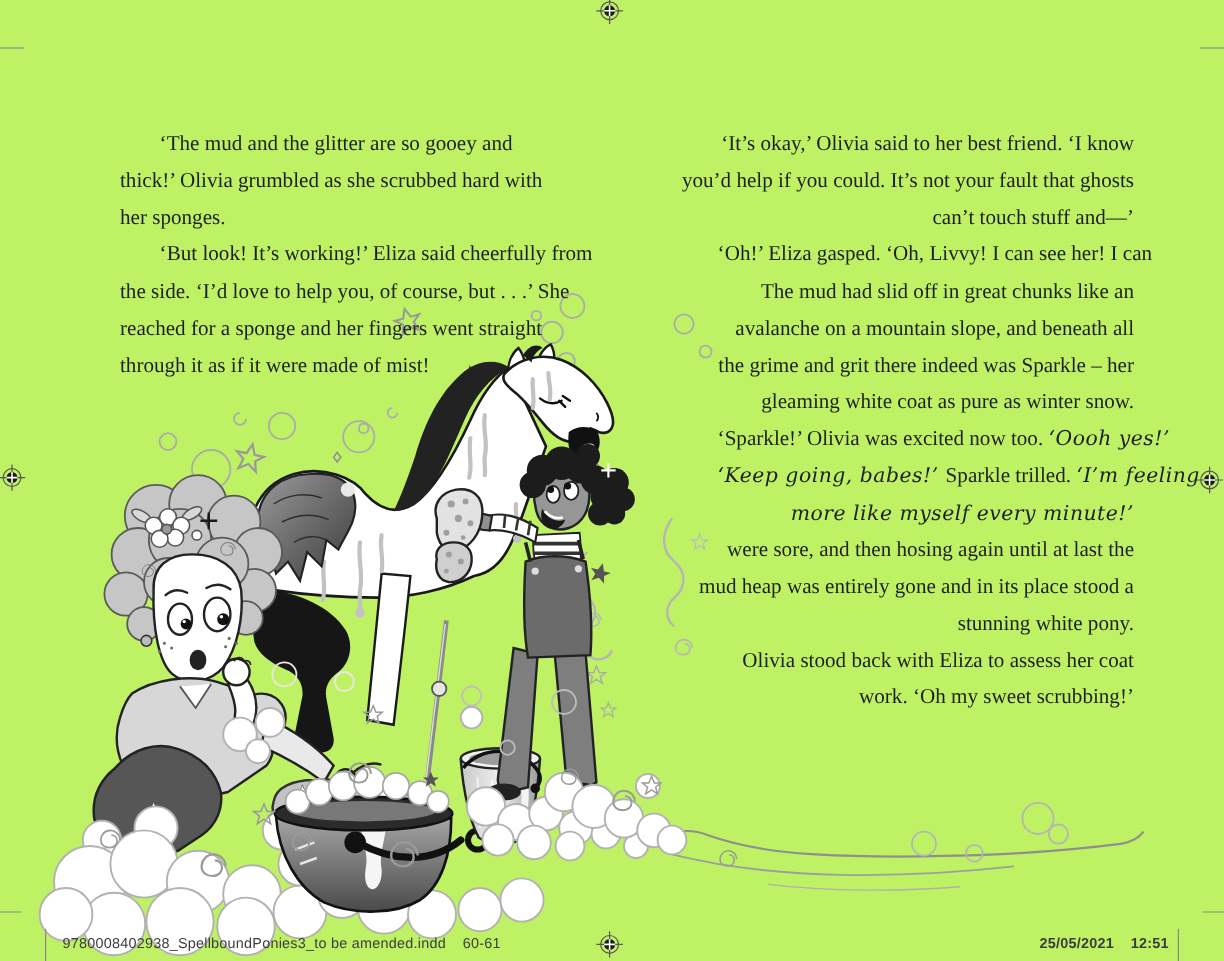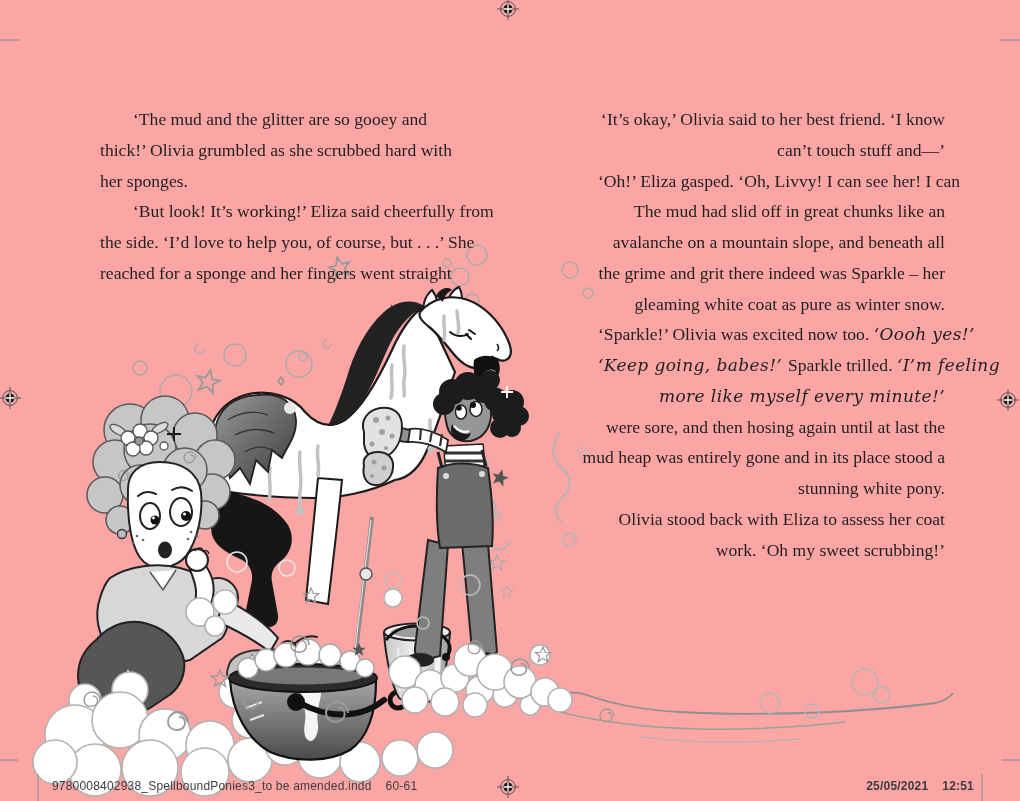--- a/index.html
+++ b/index.html
@@ -1,16 +1,16 @@
 <!DOCTYPE html>
 <html><head>
 <meta charset="utf-8">
 <style>
   html,body{margin:0;padding:0;background:#e8e8e8;}
-  .page{position:relative;width:1020px;height:801px;background:#fca5a5;overflow:hidden;
+  .page{position:relative;width:1020px;height:801px;background:#bef264;overflow:hidden;
         font-family:"Liberation Serif",serif;}
   .art{position:absolute;left:0;top:0;z-index:0;pointer-events:none;}
   .textcol{position:absolute;top:104px;z-index:2;color:#1f1f1f;font-size:17.6px;}
   .textcol.left{left:100px;width:370px;}
   .textcol.right{left:565px;width:380px;text-align:right;}
   .line{height:30.75px;line-height:30.75px;white-space:pre;}
   .line.indent{padding-left:33px;}
   .seg.body{font-family:"Liberation Serif",serif;}
   .seg.fancy{font-family:"DejaVu Serif",serif;font-style:italic;font-size:17px;letter-spacing:0.4px;}
   .footer{position:absolute;z-index:2;font-family:"Liberation Sans",sans-serif;
@@ -390,23 +390,25 @@
     </g>
   </svg>
 
   <div class="textcol left" id="left-page-text">
       <div class="line indent"><span class="seg body">‘The mud and the glitter are so gooey and</span></div>
       <div class="line"><span class="seg body">thick!’ Olivia grumbled as she scrubbed hard with</span></div>
       <div class="line"><span class="seg body">her sponges.</span></div>
       <div class="line indent"><span class="seg body">‘But look! It’s working!’ Eliza said cheerfully from</span></div>
       <div class="line"><span class="seg body">the side. ‘I’d love to help you, of course, but . . .’ She</span></div>
       <div class="line"><span class="seg body">reached for a sponge and her fingers went straight</span></div>
+      <div class="line"><span class="seg body">through it as if it were made of mist!</span></div>
     </div>
   <div class="textcol right" id="right-page-text">
       <div class="line indent"><span class="seg body">‘It’s okay,’ Olivia said to her best friend. ‘I know</span></div>
+      <div class="line"><span class="seg body">you’d help if you could. It’s not your fault that ghosts</span></div>
       <div class="line"><span class="seg body">can’t touch stuff and—’</span></div>
       <div class="line indent"><span class="seg body">‘Oh!’ Eliza gasped. ‘Oh, Livvy! I can see her! I can</span></div>
       <div class="line indent"><span class="seg body">The mud had slid off in great chunks like an</span></div>
       <div class="line"><span class="seg body">avalanche on a mountain slope, and beneath all</span></div>
       <div class="line"><span class="seg body">the grime and grit there indeed was Sparkle – her</span></div>
       <div class="line"><span class="seg body">gleaming white coat as pure as winter snow.</span></div>
       <div class="line indent"><span class="seg body">‘Sparkle!’ Olivia was excited now too. </span><span class="seg fancy">‘Oooh yes!’</span></div>
       <div class="line indent"><span class="seg fancy">‘Keep going, babes!’ </span><span class="seg body">Sparkle trilled. </span><span class="seg fancy">‘I’m feeling</span></div>
       <div class="line"><span class="seg fancy">more like myself every minute!’</span></div>
       <div class="line"><span class="seg body">were sore, and then hosing again until at last the</span></div>

